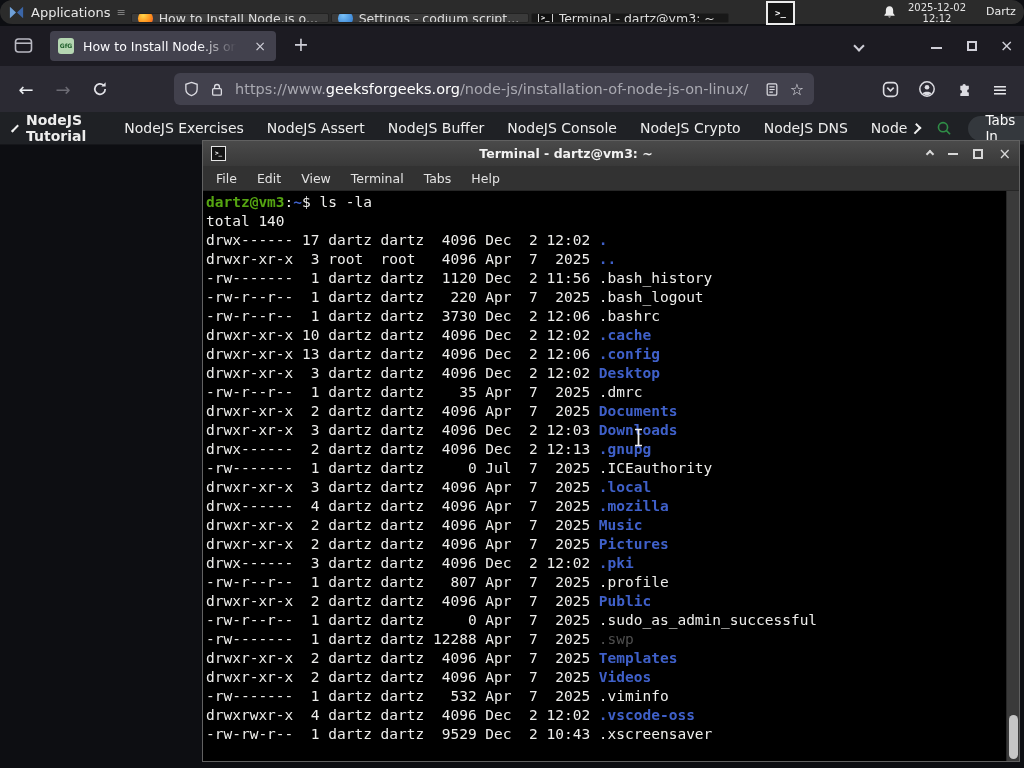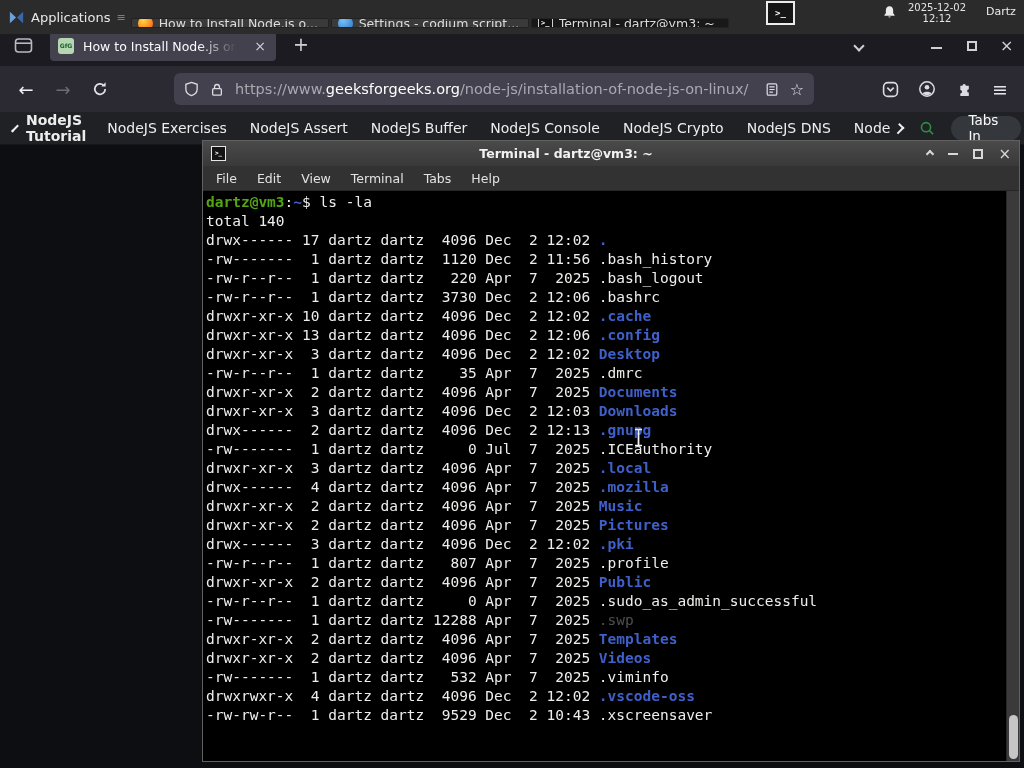--- a/index.html
+++ b/index.html
@@ -2,22 +2,22 @@
 <html><head>
 <meta charset="utf-8">
 <style>
   * { margin:0; padding:0; box-sizing:border-box; }
   html,body { background:#000; }
   #root {
     position:relative; width:1024px; height:768px; overflow:hidden;
     background:#0d0e12; font-family:"DejaVu Sans", sans-serif;
   }
   
-  #panel { position:absolute; left:0; top:0; width:1024px; height:34px;
-    background:#2b2b2b; display:flex; align-items:center; z-index:50; }
+  #panel { position:absolute; left:0; top:0; width:1024px; height:24px;
+    background:#2b2b2b; display:flex; align-items:center; z-index:50;border-radius:12px; }
   .app-btn { display:flex; align-items:center; gap:6px; padding:0 6px 0 8px;
     height:26px; color:#e8e8e8; font-size:13px; }
   .grip { color:#7d7d7d; font-size:11px; margin-right:6px; letter-spacing:-1px; }
   #panel-windows { display:flex; height:22px; gap:2px; }
   .pwin { width:198px; display:flex; align-items:center; gap:6px; padding:0 6px;
     background:#3a3a3a; border:1px solid #222; border-radius:2px; color:#dcdcdc;
     font-size:12.5px; overflow:hidden; white-space:nowrap;margin-top:12px; }
   .pwin.active { background:#181818; }
   .plabel { overflow:hidden; white-space:nowrap; }
   .picon { flex:0 0 auto; width:15px; height:15px; border-radius:50%; }
@@ -71,21 +71,21 @@
   #star { font-size:16px; color:#dcdce2; }
   .tb-right { position:absolute; top:0; height:46px; width:32px; display:flex;
     align-items:center; justify-content:center; }
   #hamburger { color:#e6e6ea; font-size:19px; }
 
   
   #gfgnav { position:absolute; left:0; top:112px; width:1024px; height:33px; background:#1f2125;
     display:flex; align-items:center; padding:0 14px; color:#ededed; font-size:14px;
     border-bottom:1px solid #15161a; }
   #nav-back-label { font-weight:bold; margin-left:10px; }
-  #nav-items { display:flex; gap:23px; margin-left:21px; white-space:nowrap; }
+  #nav-items { display:flex; gap:23px; margin-left:38px; white-space:nowrap; }
   .nav-item { white-space:nowrap; }
   #nav-right { display:flex; align-items:center; gap:17px; margin-left:5px; }
   #signin { height:25px; padding:0 17px; border-radius:14px; background:#34383d; color:#fafafa;
     display:flex; align-items:center; font-size:13.5px; }
   #page-bg { position:absolute; left:0; top:145px; width:1024px; height:623px; background:#0d0e12; }
 
   
   #term { position:absolute; left:202px; top:140px; width:818px; height:622px;
     border:1px solid #616161; background:#000; z-index:40; }
   #term-title { height:25px; background:linear-gradient(#4a4a4a,#393939);
@@ -261,20 +261,21 @@
         <span class="menu-item">View</span>
         <span class="menu-item">Terminal</span>
         <span class="menu-item">Tabs</span>
         <span class="menu-item">Help</span>
       </div>
     <div id="term-body">
       <div class="tline"><span class="p-user">dartz@vm3</span><span>:</span><span class="p-path">~</span><span>$ ls -la</span></div>
       <div class="tline">total 140</div>
       <div id="term-rows">
           <div class="tline"><span>drwx------ 17 dartz dartz  4096 Dec  2 12:02 </span><span class="n-dir">.</span></div>
+          <div class="tline"><span>drwxr-xr-x  3 root  root   4096 Apr  7  2025 </span><span class="n-dir">..</span></div>
           <div class="tline"><span>-rw-------  1 dartz dartz  1120 Dec  2 11:56 </span><span class="n-file">.bash_history</span></div>
           <div class="tline"><span>-rw-r--r--  1 dartz dartz   220 Apr  7  2025 </span><span class="n-file">.bash_logout</span></div>
           <div class="tline"><span>-rw-r--r--  1 dartz dartz  3730 Dec  2 12:06 </span><span class="n-file">.bashrc</span></div>
           <div class="tline"><span>drwxr-xr-x 10 dartz dartz  4096 Dec  2 12:02 </span><span class="n-dir">.cache</span></div>
           <div class="tline"><span>drwxr-xr-x 13 dartz dartz  4096 Dec  2 12:06 </span><span class="n-dir">.config</span></div>
           <div class="tline"><span>drwxr-xr-x  3 dartz dartz  4096 Dec  2 12:02 </span><span class="n-dir">Desktop</span></div>
           <div class="tline"><span>-rw-r--r--  1 dartz dartz    35 Apr  7  2025 </span><span class="n-file">.dmrc</span></div>
           <div class="tline"><span>drwxr-xr-x  2 dartz dartz  4096 Apr  7  2025 </span><span class="n-dir">Documents</span></div>
           <div class="tline"><span>drwxr-xr-x  3 dartz dartz  4096 Dec  2 12:03 </span><span class="n-dir">Downloads</span></div>
           <div class="tline"><span>drwx------  2 dartz dartz  4096 Dec  2 12:13 </span><span class="n-dir">.gnupg</span></div>

